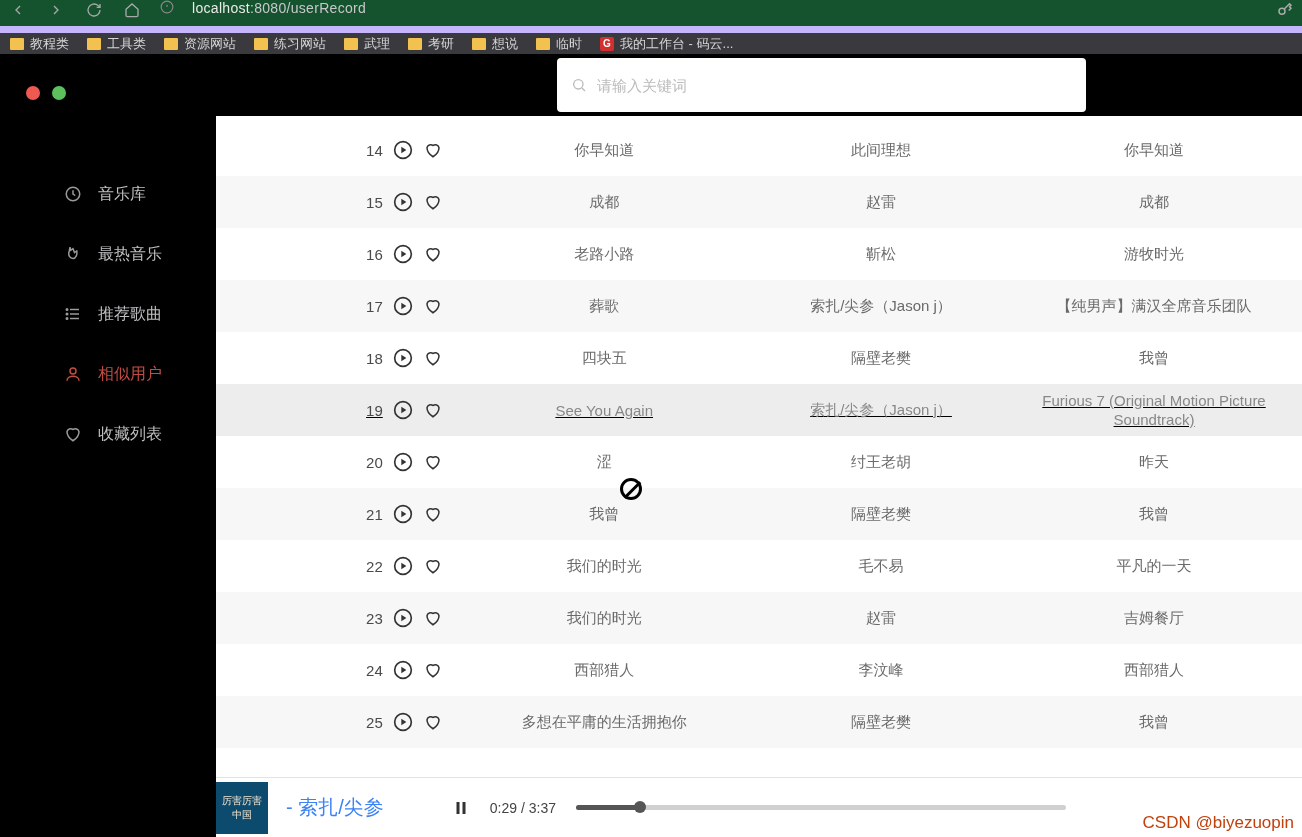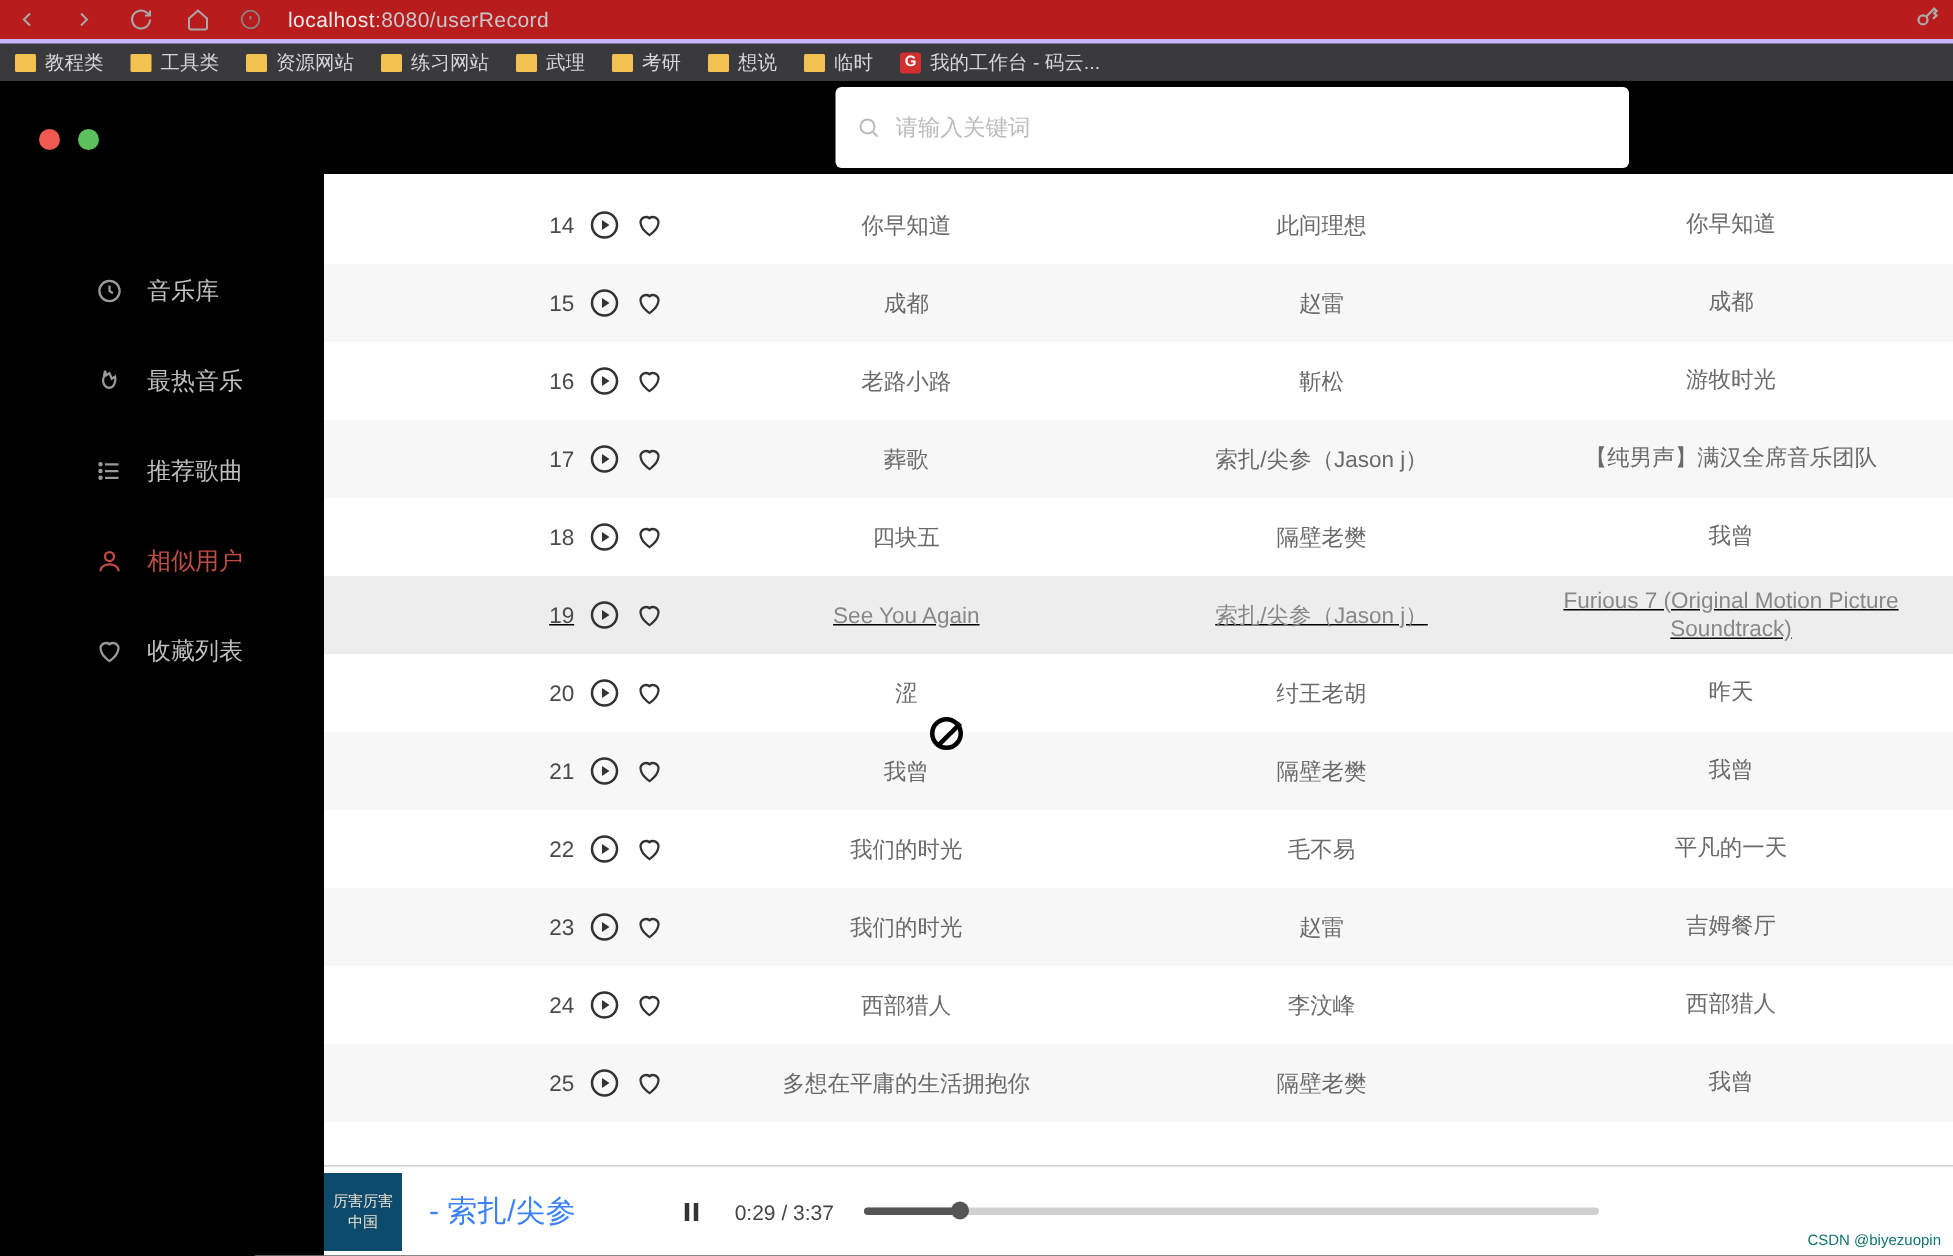--- a/index.html
+++ b/index.html
@@ -1,27 +1,27 @@
 <!DOCTYPE html>
 <html><head>
 <meta charset="utf-8">
 <style>
 * { margin:0; padding:0; box-sizing:border-box; }
 body { font-family: -apple-system, BlinkMacSystemFont, "Segoe UI", sans-serif; background:#000; width:1302px; height:837px; overflow:hidden; }
 
 
-.browser-bar { height:26px; background:#b91c1c; display:flex; align-items:center; padding:0 8px; gap:18px; }
+.browser-bar { height:26px; background:#14532d; display:flex; padding:0 8px; gap:18px; }
 .nav-btn { width:20px; height:20px; display:flex; align-items:center; justify-content:center; color:#a8a8ac; }
 .lock-ic { width:14px; height:14px; color:#888; }
 .url-text { color:#c8c8cc; font-size:14px; letter-spacing:.3px; }
 .url-text .host { color:#eaeaea; }
 .key-ic { margin-left:auto; color:#aaa; }
 
 
-.bookmarks-bar { height:28px; background:#3a3a3e; border-top:3px solid #c4b5fd; display:flex; align-items:center; padding:0 10px; gap:18px; }
+.bookmarks-bar { height:28px; background:#3a3a3e; border-top:7px solid #c4b5fd; display:flex; align-items:center; padding:0 10px; gap:18px; }
 .bm-item { display:flex; align-items:center; gap:6px; color:#d6d6d9; font-size:13px; cursor:pointer; }
 .bm-folder { width:14px; height:12px; background:#f2c14f; border-radius:1px; }
 .bm-badge { width:14px; height:14px; background:#d32f2f; border-radius:2px; color:#fff; font-size:10px; font-weight:700; display:flex; align-items:center; justify-content:center; }
 
 
 .app { background:#000; height:783px; position:relative; }
 .topbar { height:62px; display:flex; align-items:center; }
 .spacer-left { width:557px; }
 .searchbox { width:529px; height:54px; background:#fff; border-radius:4px; display:flex; align-items:center; padding:0 14px; gap:10px; }
 .search-ic { width:16px; height:16px; color:#bbb; }
@@ -63,21 +63,21 @@
 .time { color:#444; font-size:14px; margin-right:20px; }
 .progress { flex:0 0 490px; height:5px; background:#d0d0d0; border-radius:3px; position:relative; cursor:pointer; }
 .progress-fill { height:100%; background:#555; border-radius:3px; position:relative; }
 .progress-fill::after { content:""; position:absolute; right:-6px; top:-4px; width:12px; height:12px; border-radius:50%; background:#555; }
 
 
 .cursor-not { position:absolute; left:620px; top:424px; width:22px; height:22px; border:3px solid #000; border-radius:50%; z-index:50; }
 .cursor-not::after { content:""; position:absolute; width:3px; height:22px; background:#000; left:8px; top:-2px; transform:rotate(45deg); }
 
 
-.watermark { position:absolute; right:8px; bottom:4px; color:#0f766e; font-size:10px; z-index:60; }
+.watermark { position:absolute; right:8px; bottom:4px; color:#c2410c; font-size:17px; z-index:60; }
 </style>
 </head>
 <body>
 
 <div class="browser-bar">
   <span class="nav-btn">
       <svg viewBox="0 0 24 24" width="16" height="16" fill="none" stroke="currentColor" stroke-width="2">
         <polyline points="15 18 9 12 15 6"></polyline>
       </svg>
     </span>

